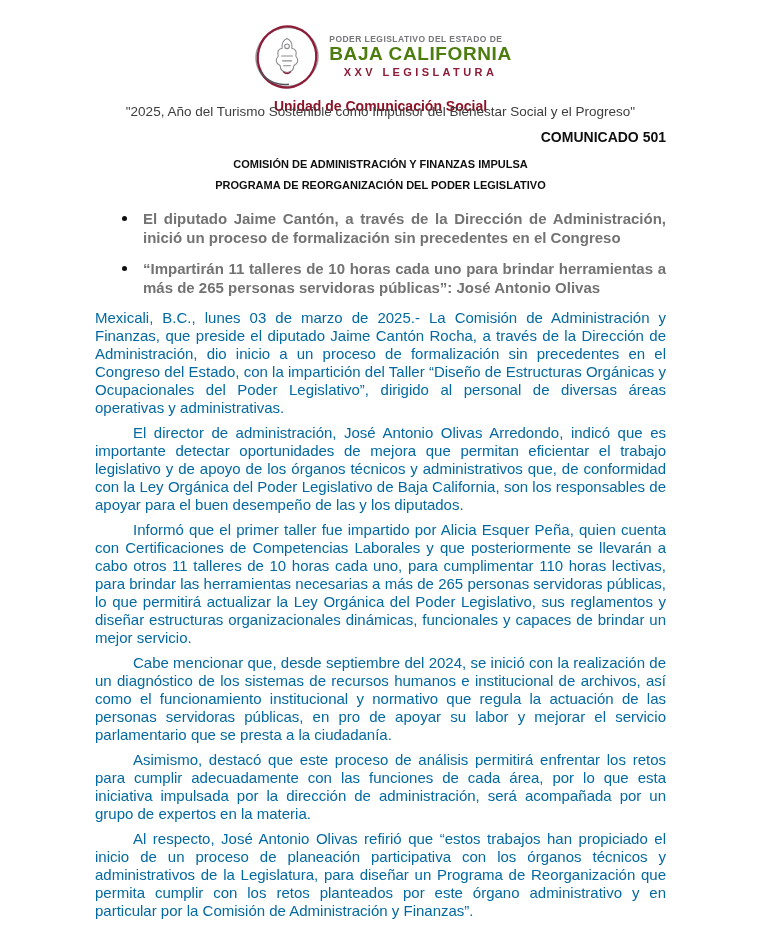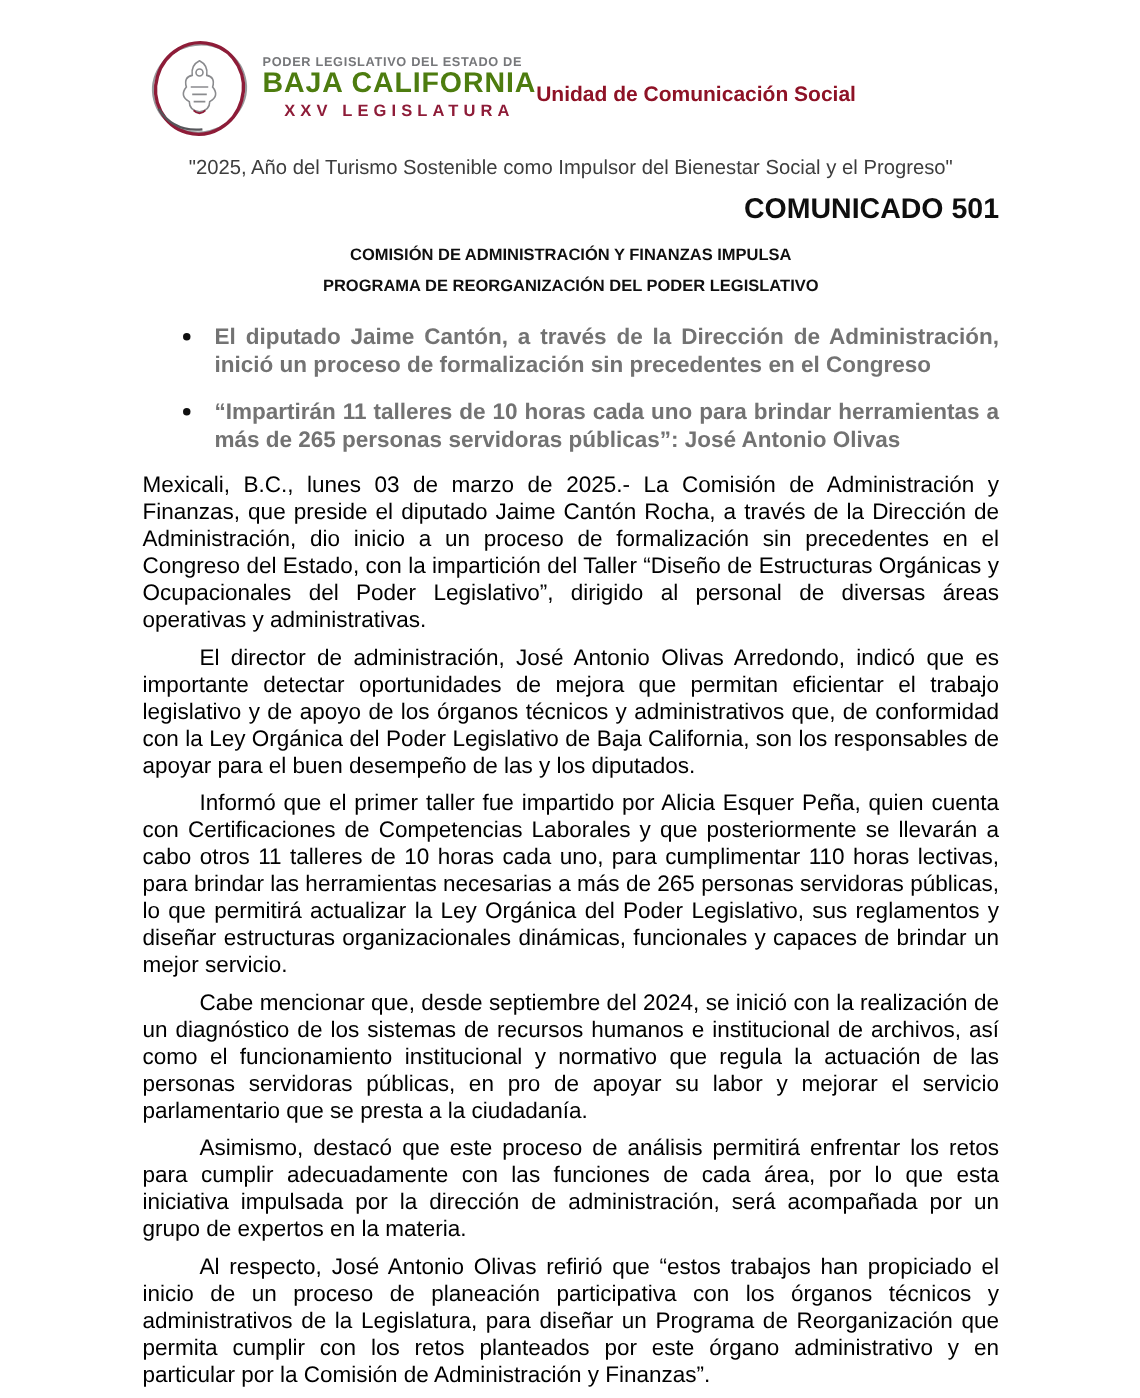--- a/index.html
+++ b/index.html
@@ -12,61 +12,62 @@
     box-sizing: border-box;
     padding: 22px 94px 10px 95px;
     font-family: "Liberation Sans", sans-serif;
     color: #161616;
     overflow: hidden;
   }
   .header {
     display: flex;
     align-items: center;
     height: 74px;
+    flex-direction: column;
   }
   .logo { display: flex; align-items: center; gap: 7px; margin-left: 3px; }
   .logo-text { line-height: 1.08; }
   .logo-line1 {
     font-size: 8.5px; font-weight: 600; color: #76777a; letter-spacing: 0.45px;
   }
   .logo-line2 {
     font-size: 19px; font-weight: bold; color: #4d7c0f; letter-spacing: 0.6px;
   }
   .logo-line3 {
     font-size: 11px; font-weight: bold; color: #8e1c38;
     letter-spacing: 3.4px; margin-top: 2px; text-align: center;
   }
   .unit-title {
     color: #8e1226; font-weight: bold; font-size: 14px; margin-top: 6px;
   }
   .motto {
     text-align: center; font-size: 13.5px; color: #3d3d3d; margin-top: 8px;
   }
   .comunicado {
-    text-align: right; font-weight: bold; font-size: 19px; color: #0f0f0f;
+    text-align: right; font-weight: bold; font-size: 14px; color: #0f0f0f;
     margin-top: 10px;
   }
   .headline {
     text-align: center; font-weight: bold; font-size: 11px; line-height: 21px;
     color: #0f0f0f; margin: 9px 0 0 0;
   }
   .bullets { margin: 13px 0 0 0; padding: 0; list-style: none; }
   .bullets li {
     position: relative; padding-left: 48px; margin-bottom: 12px;
     font-weight: bold; font-size: 15px; line-height: 19px;
     text-align: justify; color: #737373;
   }
   .bullets .dot {
     position: absolute; left: 27px; top: 7px;
     width: 5px; height: 5px; border-radius: 50%; background: #0f0f0f;
   }
   .body-text { margin-top: 2px; }
   .body-text p {
     font-size: 15px; line-height: 18px; margin: 0 0 7px 0;
-    text-align: justify; color: #000000;
+    text-align: justify; color: #0369a1;
   }
   .body-text p.indented { text-indent: 38px; }
 </style>
 </head>
 <body>
 
 <div class="page">
 
   <header class="header">
     <div class="logo">

